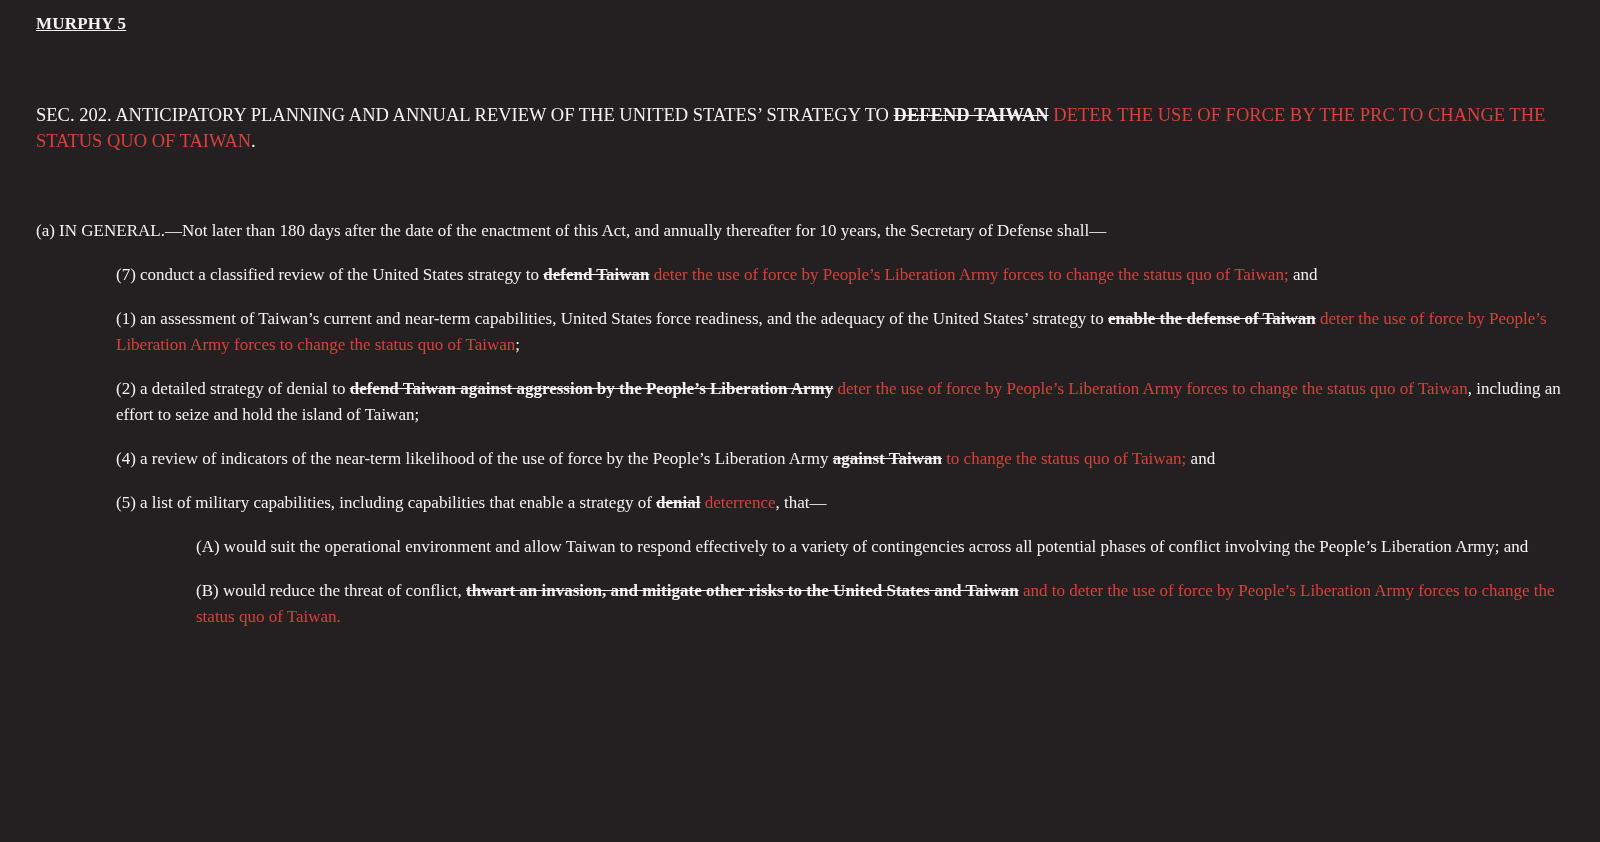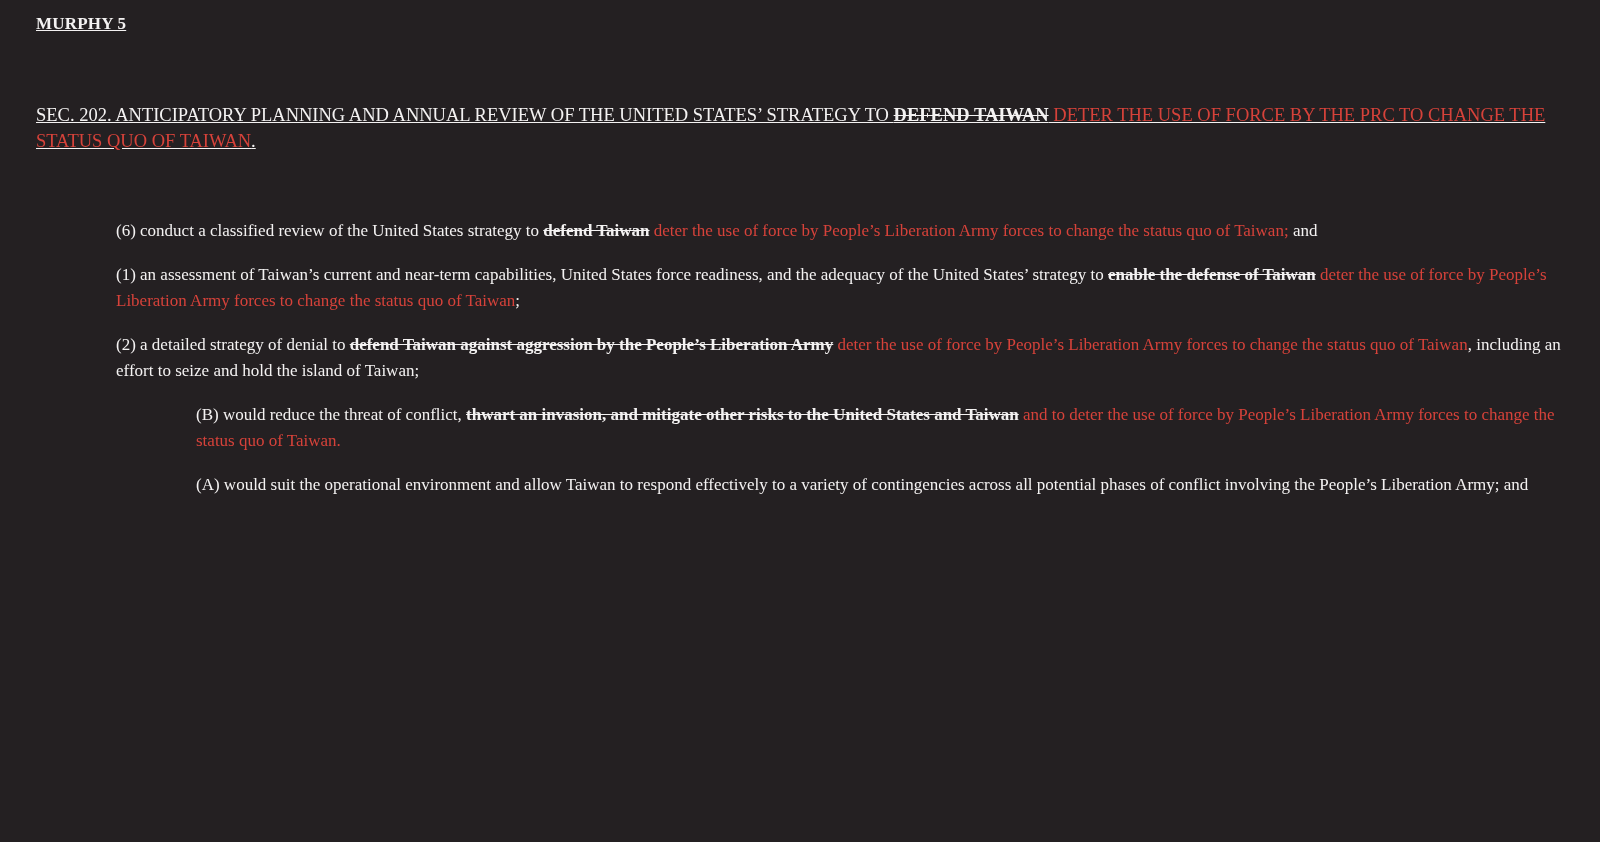--- a/index.html
+++ b/index.html
@@ -25,21 +25,20 @@
     font-size: 17px;
     font-weight: bold;
     text-decoration: underline;
     letter-spacing: 0.2px;
   }
   .sec-heading {
     font-size: 18.5px;
     font-weight: normal;
     line-height: 26px;
     margin: 68px 0 4px 0;
-    text-decoration: underline;
   }
   .doc-body { margin-top: 64px; }
   .para {
     font-size: 17px;
     line-height: 26px;
     margin: 0 0 18px 0;
   }
   .para.indent-1 { margin-left: 80px; }
   .para.indent-2 { margin-left: 160px; }
   .seg-normal { color: var(--fg); }
@@ -52,19 +51,22 @@
 </style>
 </head>
 <body>
 
 <div class="page">
   <div class="doc-header">MURPHY 5</div>
 
   <h1 class="sec-heading"><span class="seg-normal">SEC. 202. ANTICIPATORY PLANNING AND ANNUAL REVIEW OF THE UNITED STATES’ STRATEGY TO </span><span class="seg-strike">DEFEND TAIWAN</span><span class="seg-ins"> DETER THE USE OF FORCE BY THE PRC TO CHANGE THE STATUS QUO OF TAIWAN</span><span class="seg-normal">.</span></h1>
 
   <div class="doc-body">
-      <div class="para indent-1"><span class="seg-normal">(6) conduct a classified review of the United States strategy to </span><span class="seg-strike">defend Taiwan</span><span class="seg-ins"> deter the use of force by People’s Liberation Army forces to change the status quo of Taiwan;</span><span class="seg-normal"> and</span></div>
+      <div class="para indent-0"><span class="seg-normal">(a) IN GENERAL.—Not later than 180 days after the date of the enactment of this Act, and annually thereafter for 10 years, the Secretary of Defense shall—</span></div>
+      <div class="para indent-1"><span class="seg-normal">(7) conduct a classified review of the United States strategy to </span><span class="seg-strike">defend Taiwan</span><span class="seg-ins"> deter the use of force by People’s Liberation Army forces to change the status quo of Taiwan;</span><span class="seg-normal"> and</span></div>
       <div class="para indent-1"><span class="seg-normal">(1) an assessment of Taiwan’s current and near-term capabilities, United States force readiness, and the adequacy of the United States’ strategy to </span><span class="seg-strike">enable the defense of Taiwan</span><span class="seg-ins"> deter the use of force by People’s Liberation Army forces to change the status quo of Taiwan</span><span class="seg-normal">;</span></div>
       <div class="para indent-1"><span class="seg-normal">(2) a detailed strategy of denial to </span><span class="seg-strike">defend Taiwan against aggression by the People’s Liberation Army</span><span class="seg-ins"> deter the use of force by People’s Liberation Army forces to change the status quo of Taiwan</span><span class="seg-normal">, including an effort to seize and hold the island of Taiwan;</span></div>
+      <div class="para indent-1"><span class="seg-normal">(4) a review of indicators of the near-term likelihood of the use of force by the People’s Liberation Army </span><span class="seg-strike">against Taiwan</span><span class="seg-ins"> to change the status quo of Taiwan;</span><span class="seg-normal"> and</span></div>
+      <div class="para indent-1"><span class="seg-normal">(5) a list of military capabilities, including capabilities that enable a strategy of </span><span class="seg-strike">denial</span><span class="seg-ins"> deterrence</span><span class="seg-normal">, that—</span></div>
+      <div class="para indent-2"><span class="seg-normal">(A) would suit the operational environment and allow Taiwan to respond effectively to a variety of contingencies across all potential phases of conflict involving the People’s Liberation Army; and</span></div>
       <div class="para indent-2"><span class="seg-normal">(B) would reduce the threat of conflict, </span><span class="seg-strike">thwart an invasion, and mitigate other risks to the United States and Taiwan</span><span class="seg-ins"> and to deter the use of force by People’s Liberation Army forces to change the status quo of Taiwan.</span></div>
-      <div class="para indent-2"><span class="seg-normal">(A) would suit the operational environment and allow Taiwan to respond effectively to a variety of contingencies across all potential phases of conflict involving the People’s Liberation Army; and</span></div>
     </div>
 </div>
 
 </body></html>

